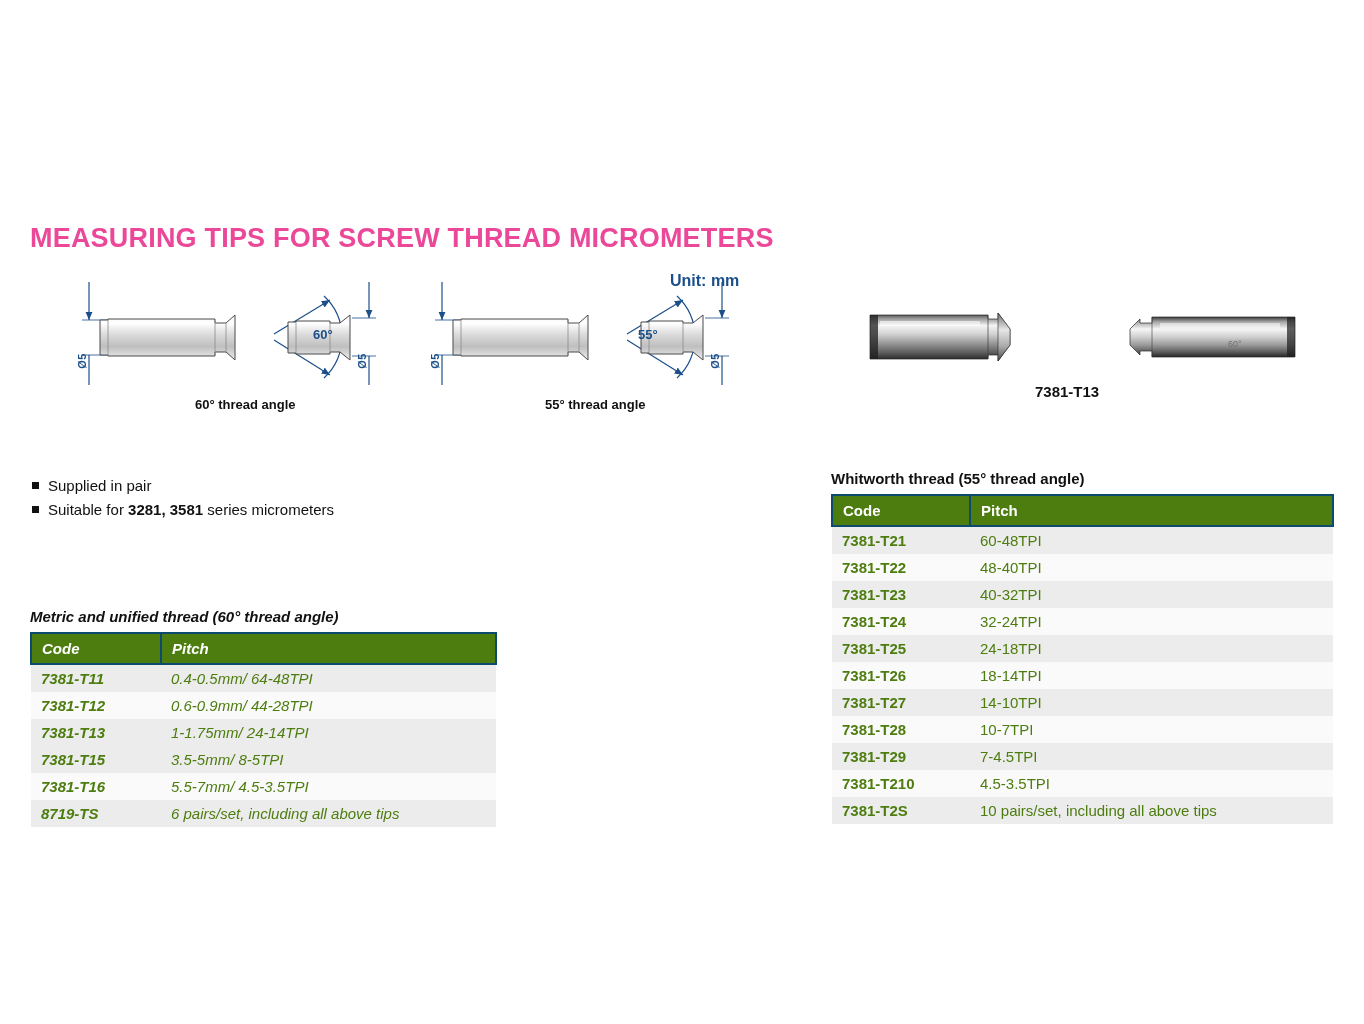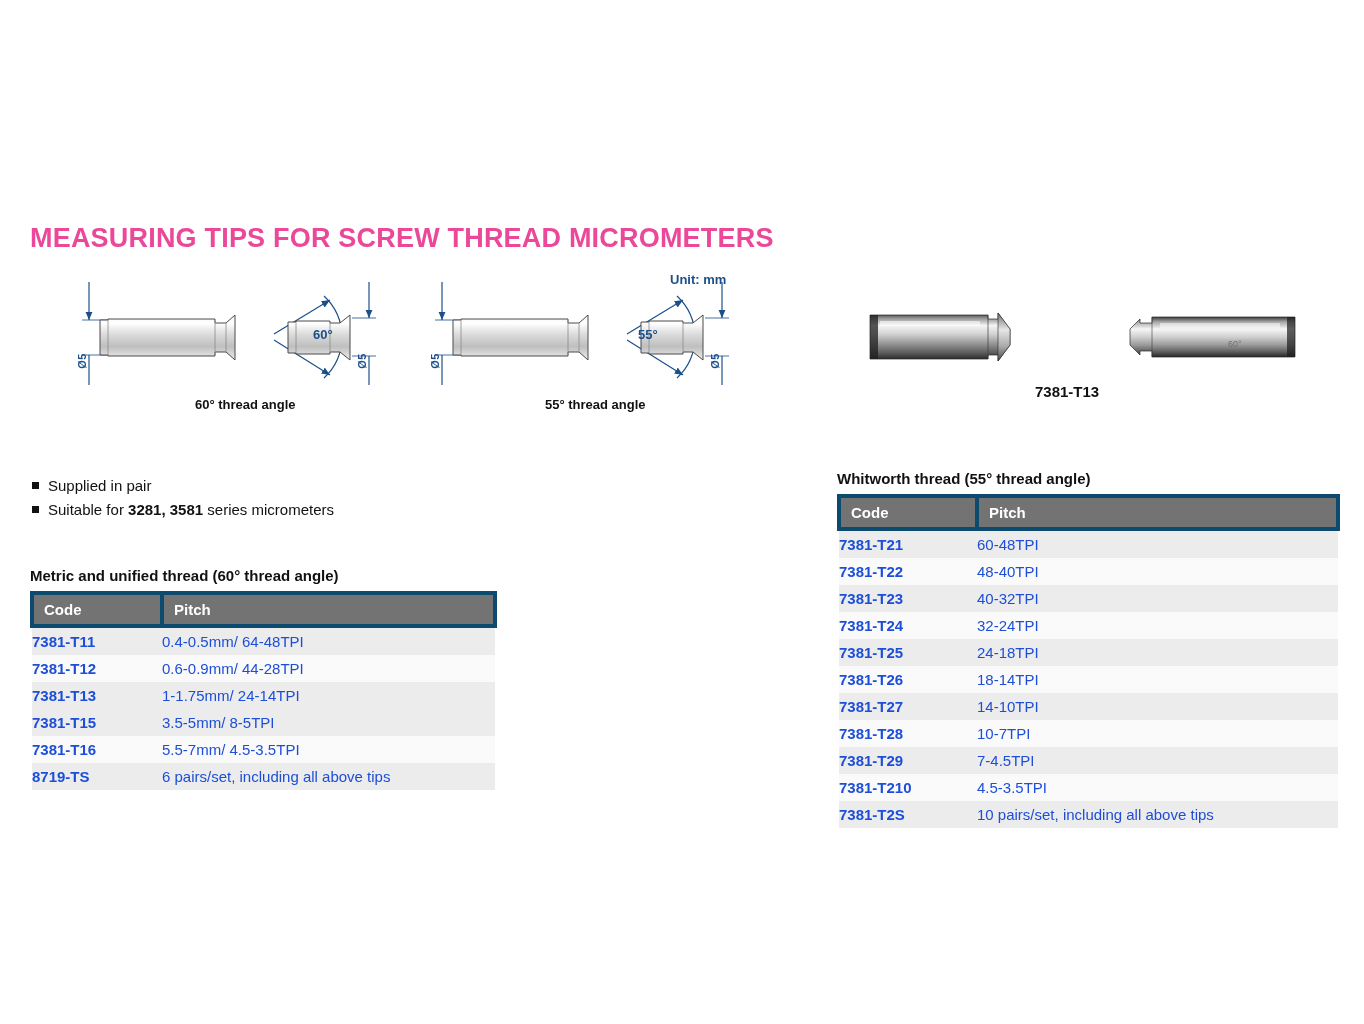--- a/index.html
+++ b/index.html
@@ -38,21 +38,21 @@
     position: absolute;
     left: 30px;
     top: 260px;
     width: 760px;
     height: 165px;
   }
   .unit-label {
     position: absolute;
     left: 640px;
     top: 12px;
-    font-size: 13px;
+    font-size: 16px;
     font-weight: bold;
     color: #1b4f8a;
   }
   .caption {
     position: absolute;
     font-size: 13px;
     font-weight: bold;
     color: #111;
     margin-left: 47px;
   }
@@ -122,49 +122,49 @@
     font-size: 15px;
     font-weight: bold;
     color: #111;
     margin-bottom: 7px;
   }
   table.spec {
     border-collapse: collapse;
     font-size: 15px;
   }
   table.spec th {
-    background: #737373;
+    background: #4d7c0f;
     color: #ffffff;
     font-weight: bold;
     text-align: left;
     padding: 6px 10px;
-    border: 4px solid #0c4a6e;
+    border: 2px solid #0c4a6e;
   }
   table.spec td {
-    padding: 5px 0;
+    padding: 5px 10px;
     border: none;
-    color: #1d4ed8;
+    color: #4d7c0f;
   }
   table.spec tr.odd td { background: #ececec; }
   table.spec tr.even td { background: #fafafa; }
   table.spec td.code { font-weight: bold; }
 
   #metric-block {
     position: absolute;
     left: 30px;
-    top: 567px;
+    top: 608px;
+    font-style: italic;
   }
   #metric-block table.spec { width: 467px; }
   #metric-block col.c-code { width: 130px; }
 
   #whitworth-block {
     position: absolute;
     left: 831px;
     top: 470px;
-    margin-left: 6px;
   }
   #whitworth-block table.spec { width: 503px; }
   #whitworth-block col.c-code { width: 138px; }
 </style>
 </head>
 <body>
 
 <div class="page">
 
   <div class="title">MEASURING TIPS FOR SCREW THREAD MICROMETERS</div>

